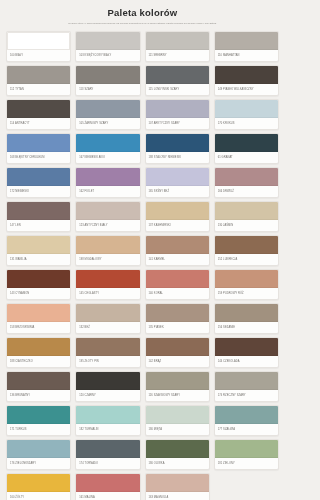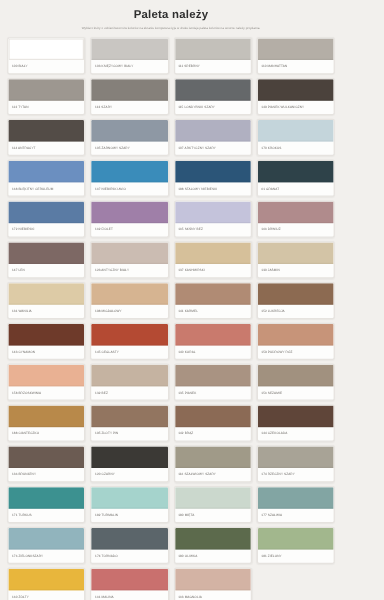--- a/index.html
+++ b/index.html
@@ -76,21 +76,21 @@
     white-space: nowrap;
     overflow: hidden;
   }
 </style>
 </head>
 <body>
 
 <div class="page">
 
   <div class="header">
-    <div class="title">Paleta należy</div>
+    <div class="title">Paleta kolorów</div>
     <div class="subtitle">Wybierz który z odcieni/wzorców kolorów na ekranie komputera żyje w druku istnieje paleta kolorów na wzorze należy przydatna.</div>
   </div>
 
   <div class="grid" id="swatch-grid">
       <div class="card">
         <div class="swatch light-edge" style="background: rgb(255, 255, 255);"></div>
         <div class="label">100 BIAŁY</div>
       </div>
       <div class="card">
         <div class="swatch" style="background: rgb(201, 198, 194);"></div>

